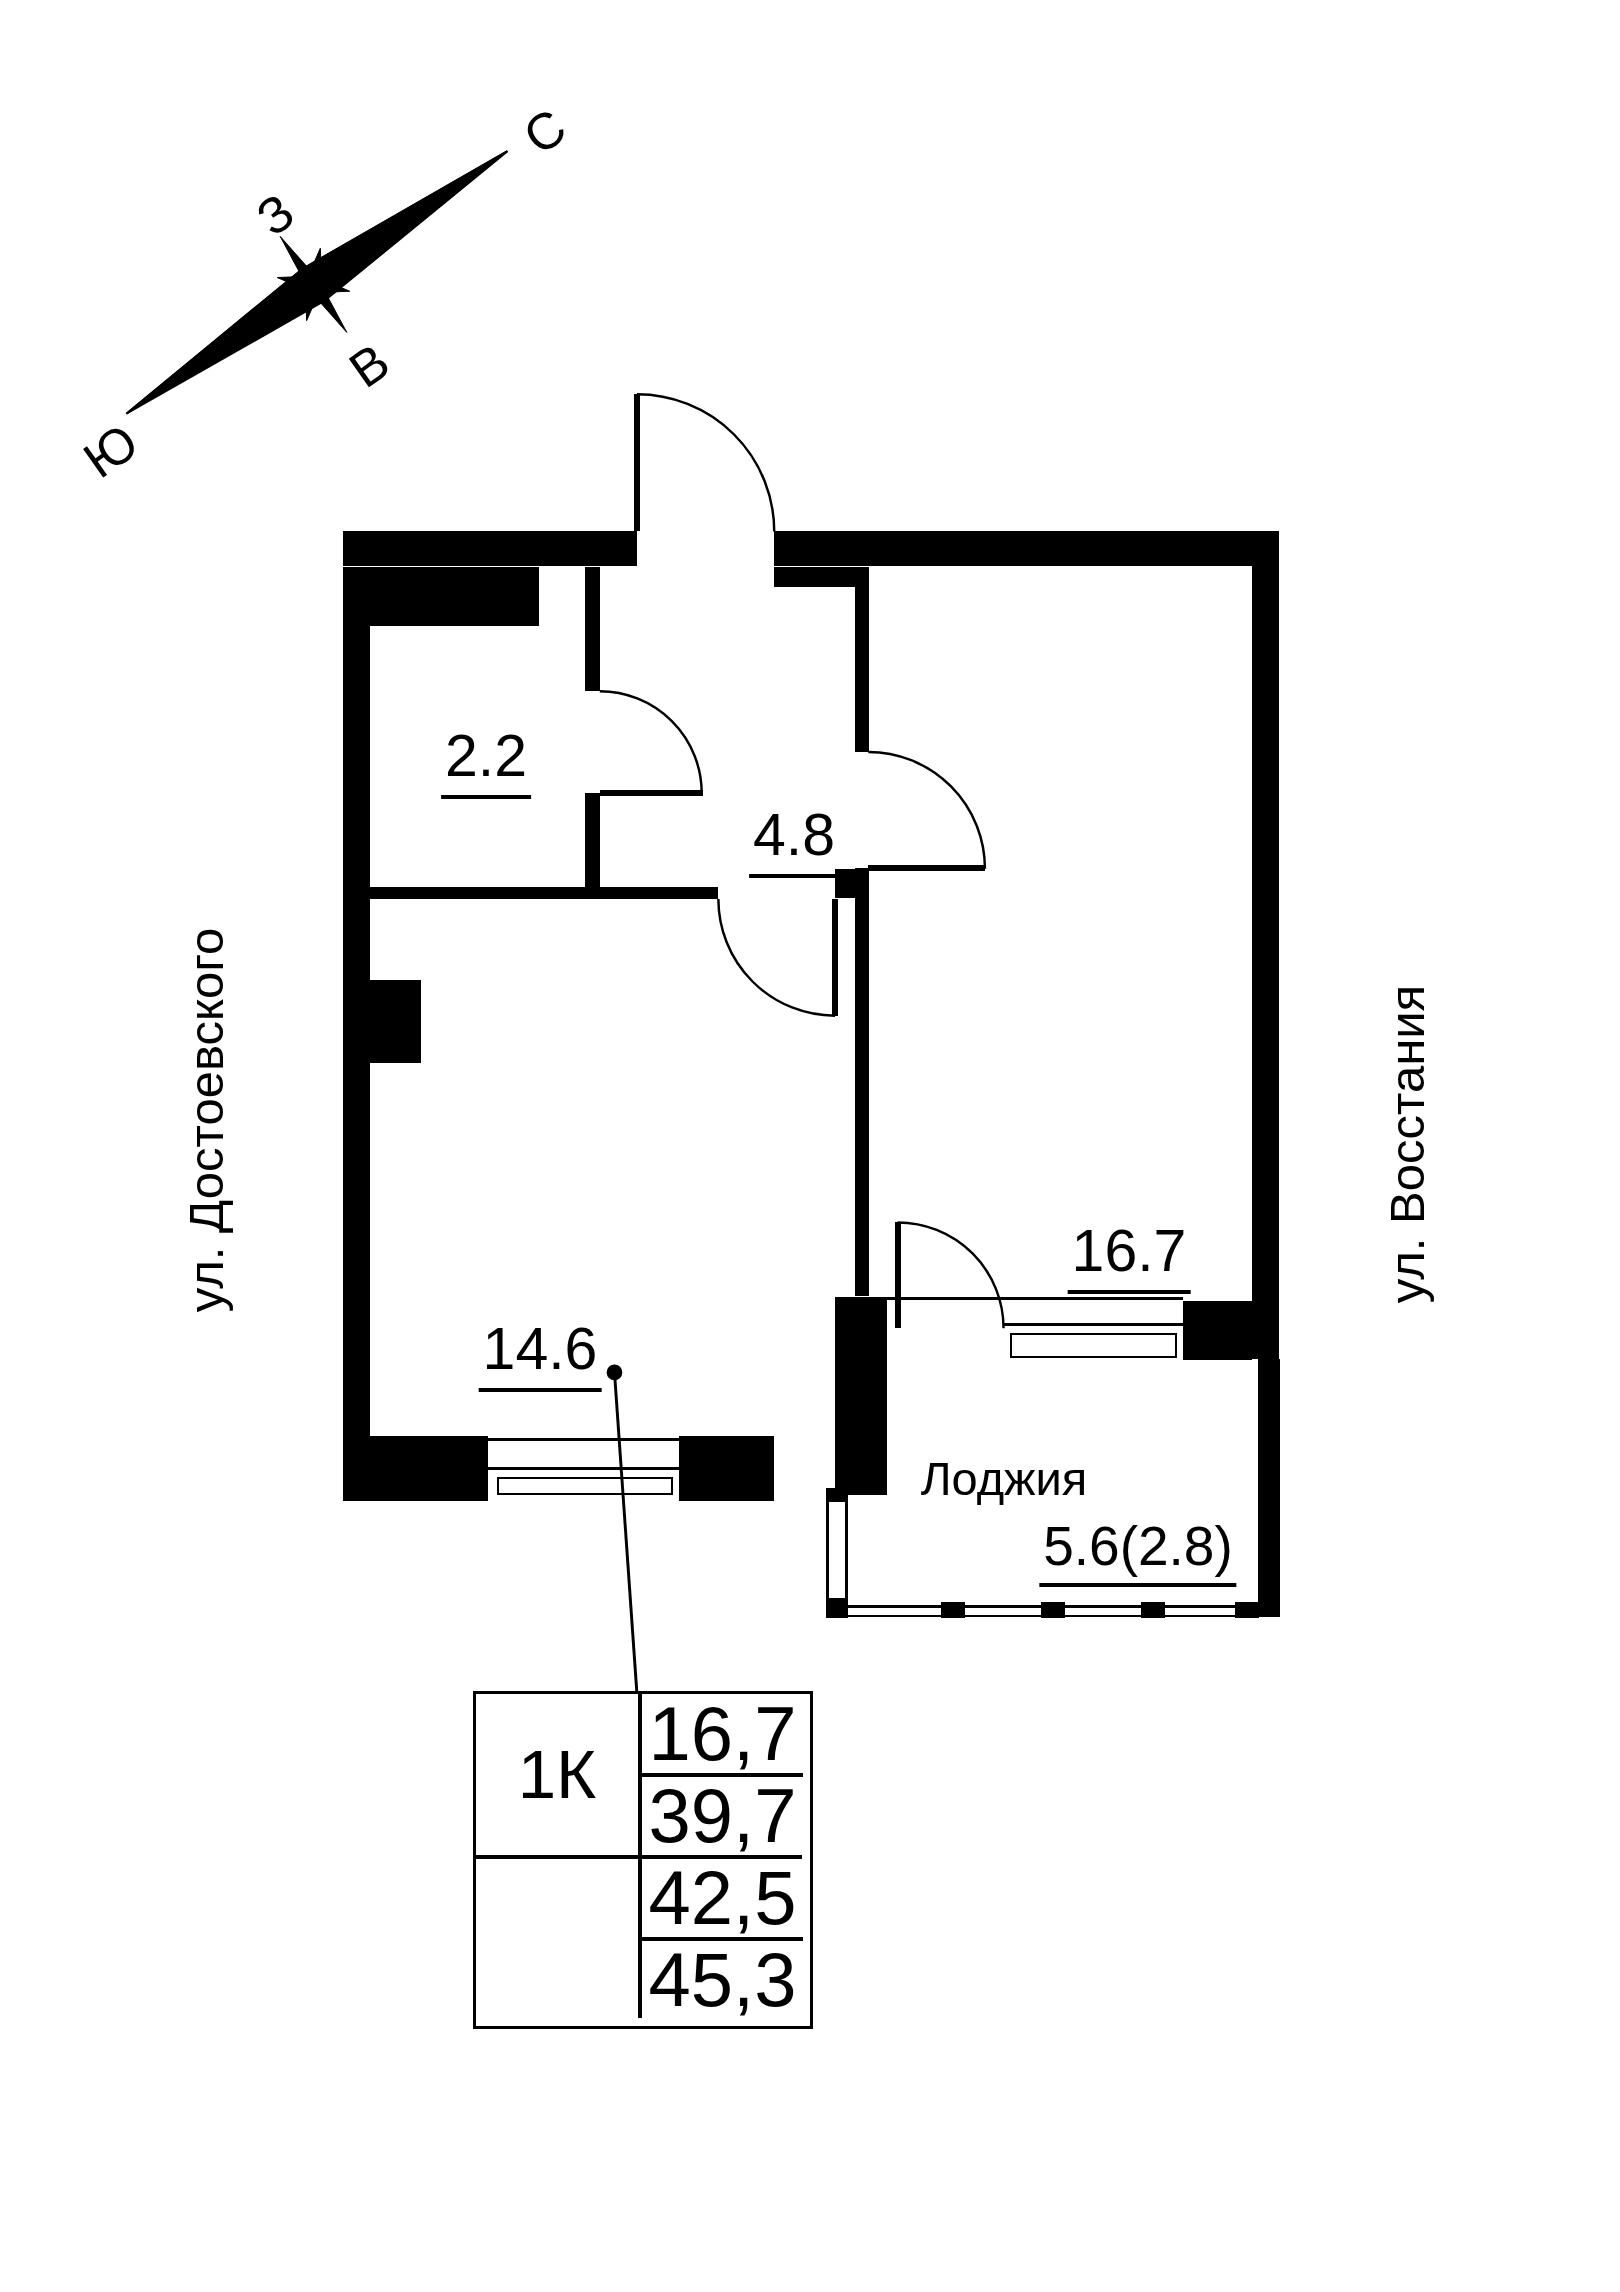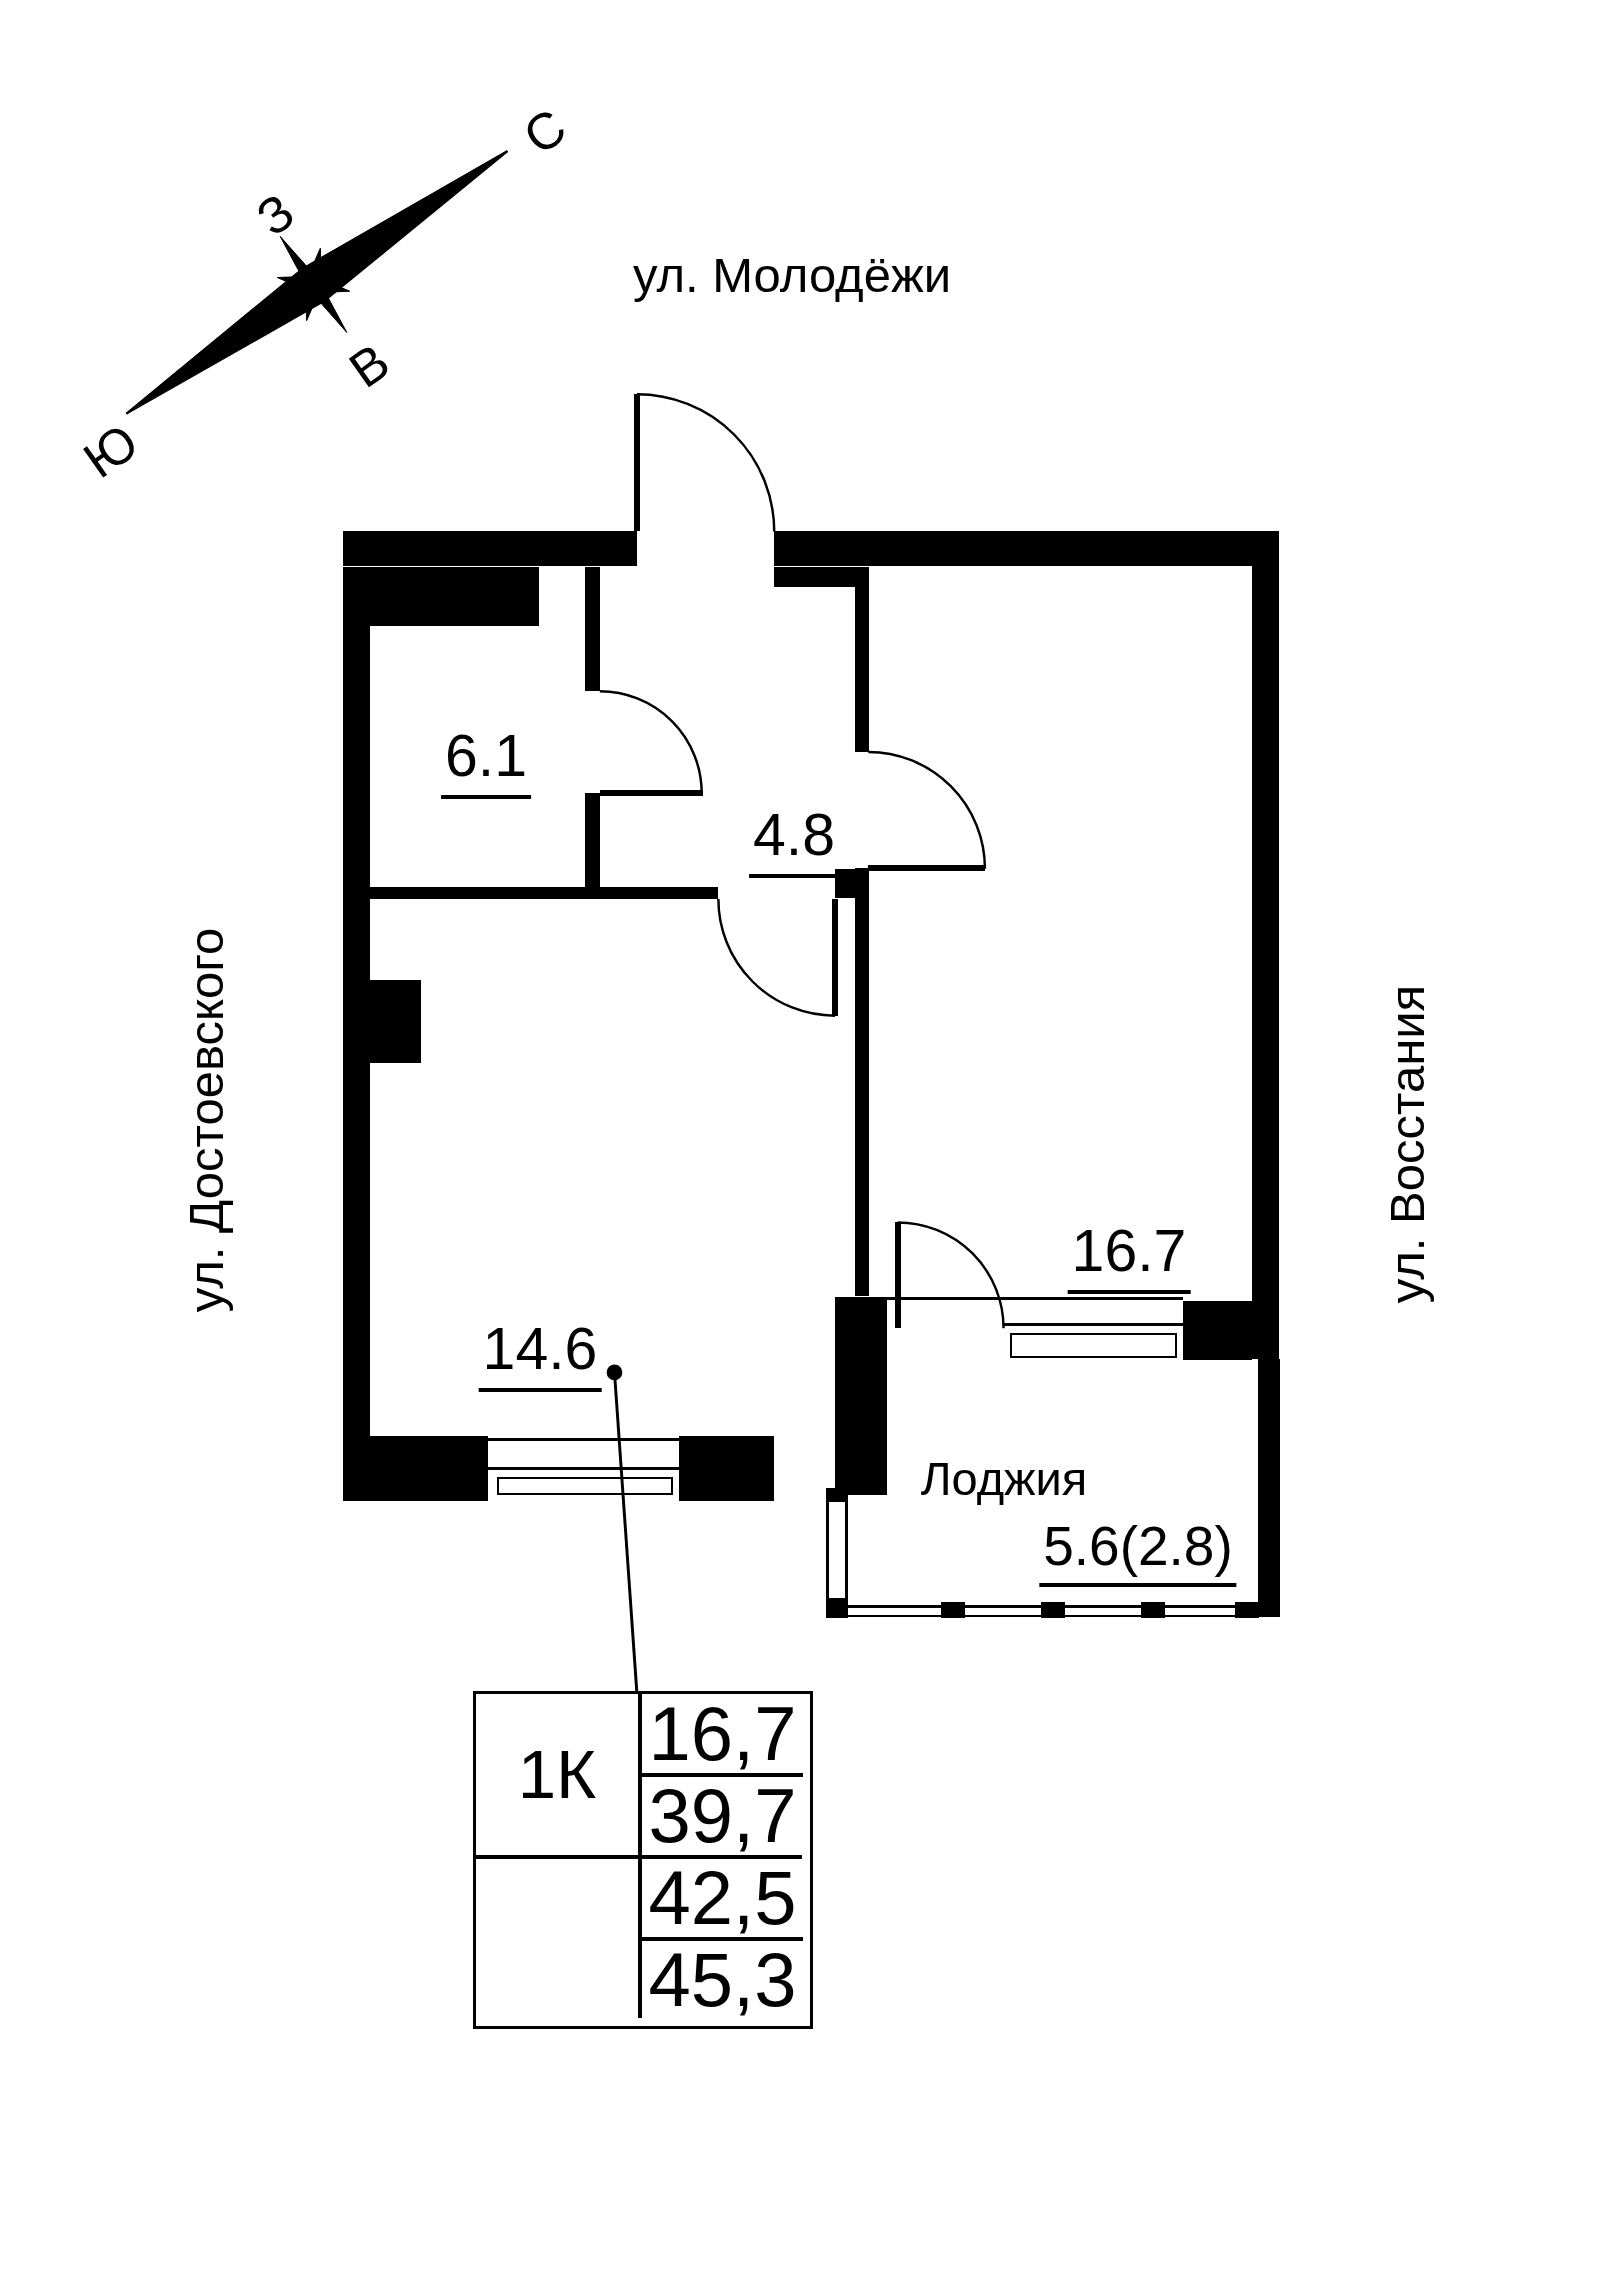--- a/index.html
+++ b/index.html
@@ -35,21 +35,20 @@
     <polygon points="518,154 331,307 129,422 309,274" fill="#000" stroke="#000" stroke-width="2"></polygon>
     <polyline points="518,154 309,274 129,422" fill="none" stroke="#000" stroke-width="2"></polyline>
 
     <polygon fill="#000" stroke="#000" stroke-width="1" points="369,256 334,287 357,297 332,298 354,339 323,304 313,327 312,302 271,324 306,293 283,283 308,282 286,241 317,276 327,253 328,278"></polygon>
     <text x="556" y="134" transform="rotate(-35 556 134)" text-anchor="middle" dominant-baseline="central" font-size="52">С</text>
     <text x="281" y="219" transform="rotate(-35 281 219)" text-anchor="middle" dominant-baseline="central" font-size="52">З</text>
     <text x="377" y="373" transform="rotate(-35 377 373)" text-anchor="middle" dominant-baseline="central" font-size="52">В</text>
     <text x="113" y="460" transform="rotate(-35 113 460)" text-anchor="middle" dominant-baseline="central" font-size="52">Ю</text>
   </svg>
 
-  <div class="street h" style="left:792px;top:247px;">ул. Молодёжи</div>
   <div class="street v" style="left:206px;top:1120px;">ул. Достоевского</div>
   <div class="street v" style="left:1407px;top:1144px;">ул. Восстания</div>
 
   <div class="w" style="left:343px;top:531px;width:294px;height:35px;"></div>
   <div class="w" style="left:774px;top:531px;width:505px;height:35px;"></div>
   <div class="w" style="left:343px;top:567px;width:196px;height:59px;"></div>
   <div class="w" style="left:774px;top:567px;width:81px;height:19.6px;"></div>
   <div class="w" style="left:343px;top:567px;width:27.4px;height:934px;"></div>
   <div class="w" style="left:370px;top:980px;width:51px;height:83px;"></div>
   <div class="w" style="left:343px;top:1436px;width:145px;height:65px;"></div>
@@ -93,21 +92,21 @@
   <svg width="1620" height="2293" viewBox="0 0 1653 2339">
     <path d="M 650 402 A 140 140 0 0 1 790 542" fill="none" stroke="#000" stroke-width="2.5"></path>
     <path d="M 612 705 A 104 104 0 0 1 716 809" fill="none" stroke="#000" stroke-width="2.5"></path>
     <path d="M 733 917 A 119 119 0 0 0 852 1036" fill="none" stroke="#000" stroke-width="2.5"></path>
     <path d="M 886 767 A 119 119 0 0 1 1005 886" fill="none" stroke="#000" stroke-width="2.5"></path>
     <path d="M 916 1247 A 108 108 0 0 1 1024 1355" fill="none" stroke="#000" stroke-width="2.5"></path>
     <circle cx="627" cy="1400" r="8" fill="#000"></circle>
     <line x1="627" y1="1400" x2="650" y2="1729" stroke="#000" stroke-width="3"></line>
   </svg>
 
-  <div class="room-label u" style="left:486px;top:727px;">6.1</div>
+  <div class="room-label u" style="left:486px;top:727px;">2.2</div>
   <div class="room-label u" style="left:794px;top:806px;">4.8</div>
   <div class="room-label u" style="left:540px;top:1320px;">14.6</div>
   <div class="room-label u" style="left:1129px;top:1222px;">16.7</div>
   <div class="loggia-name" style="left:1004px;top:1455px;">Лоджия</div>
   <div class="room-label u" style="left:1138px;top:1519px;font-size:55px;">5.6(2.8)</div>
 
   <div class="stamp">
     <div class="ln" style="left:162px;top:0;width:3.9px;height:324px;"></div>
     <div class="ln" style="left:166px;top:79px;width:161px;height:3.9px;"></div>
     <div class="ln" style="left:0;top:161px;width:326px;height:3.9px;"></div>

